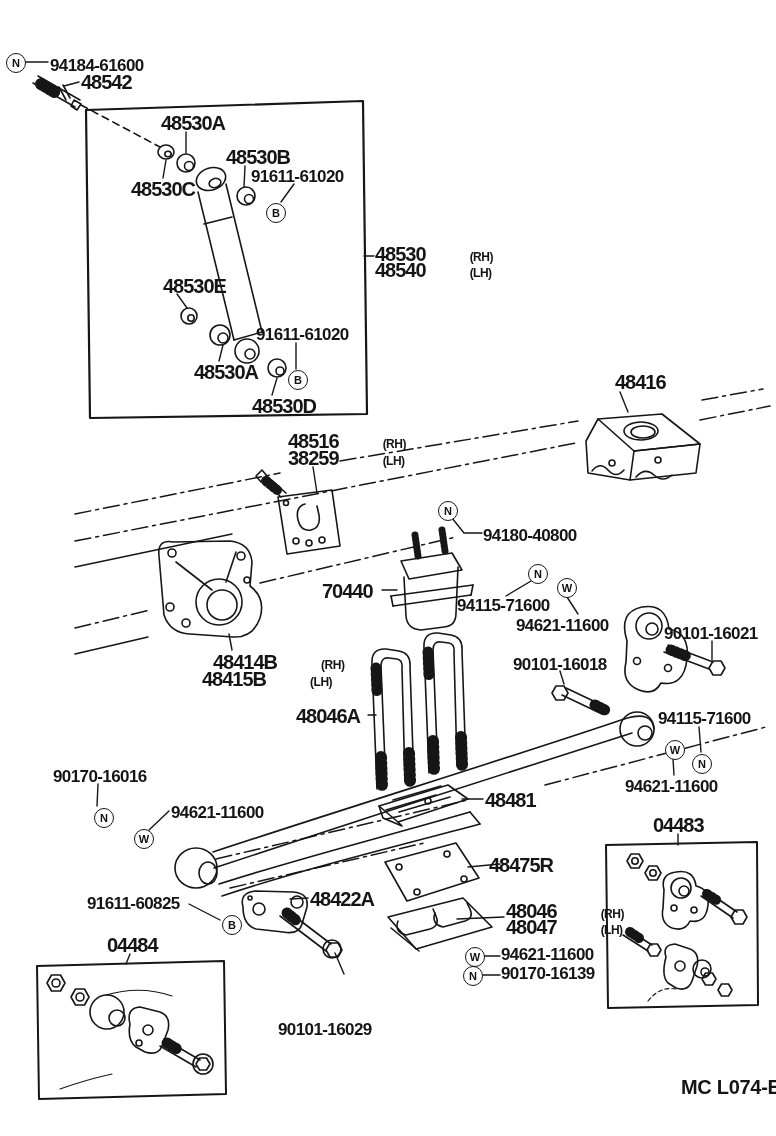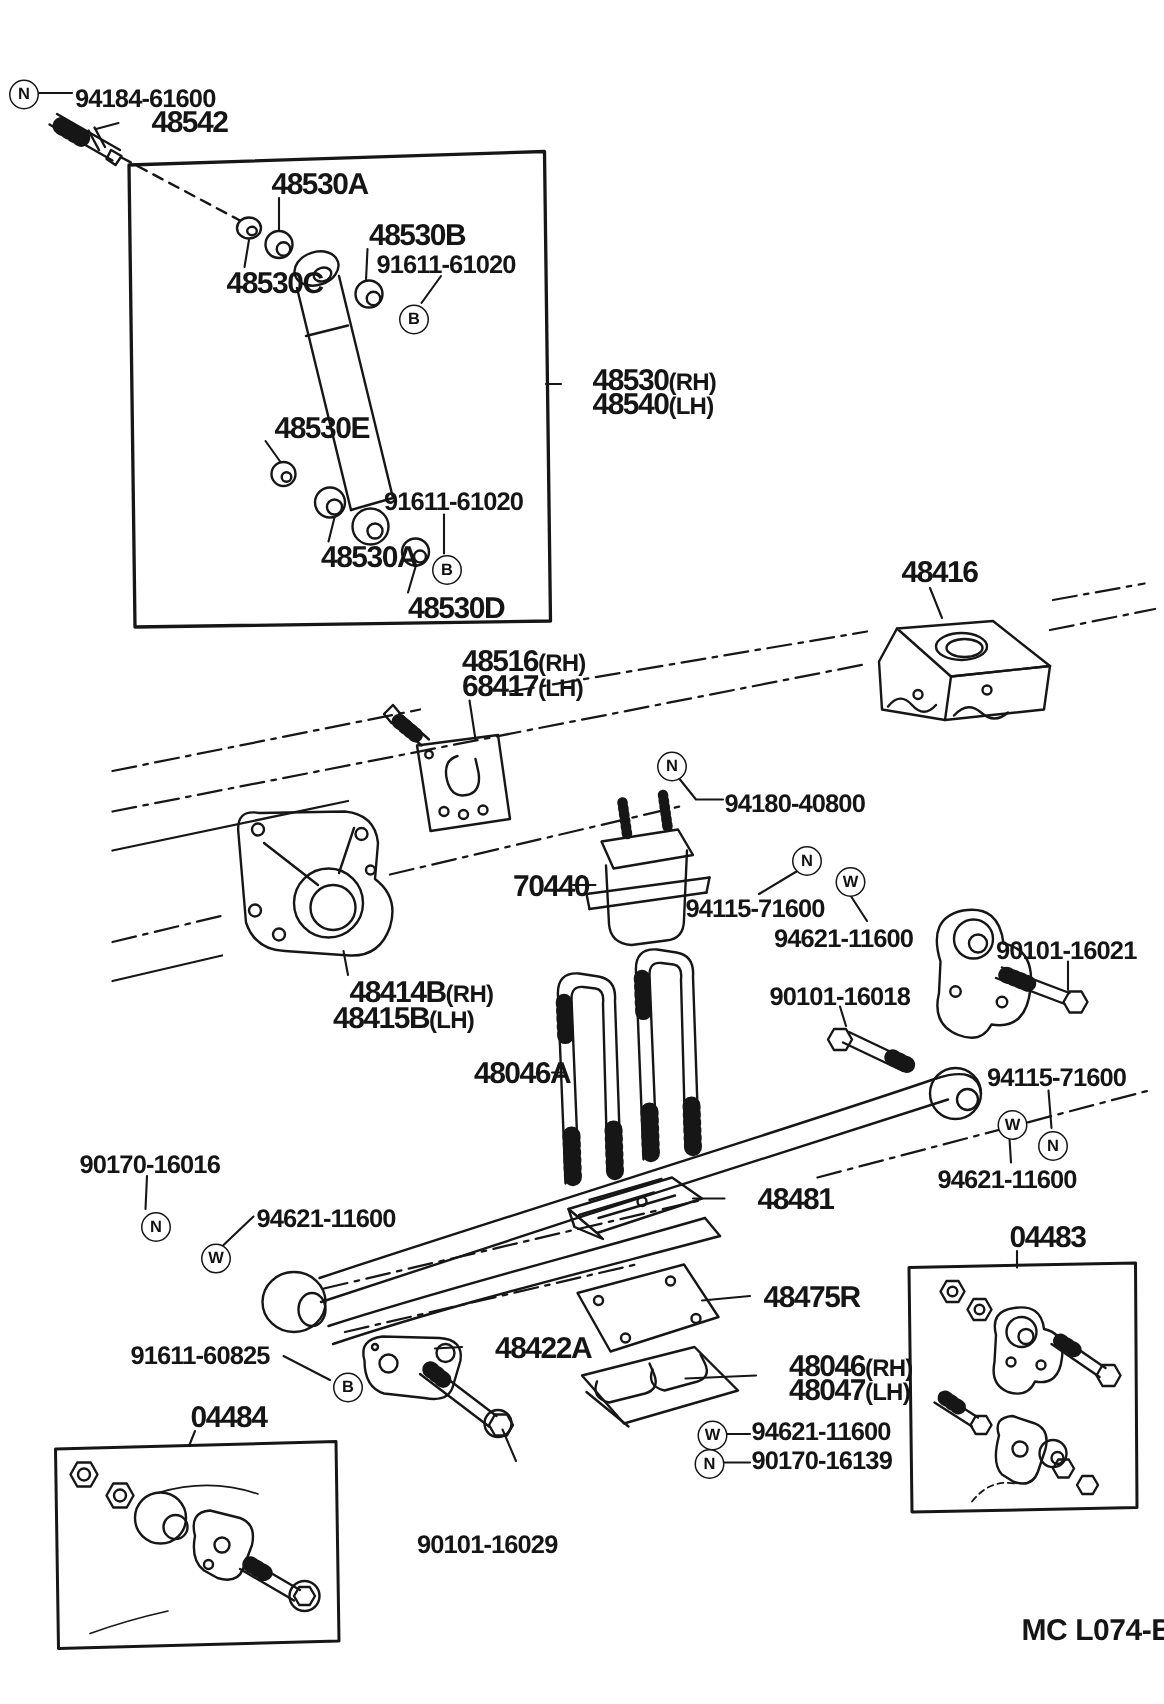--- a/index.html
+++ b/index.html
@@ -1,23 +1,23 @@
 <!DOCTYPE html>
 <html><head>
 <meta charset="utf-8">
 <style>
   html,body{margin:0;padding:0;background:#fff;}
   #page{position:relative;width:776px;height:1136px;background:#ffffff;overflow:hidden;
         font-family:"Liberation Sans",sans-serif;color:#111;}
   #art{position:absolute;left:0;top:0;}
   .lbl{position:absolute;font-weight:bold;white-space:nowrap;color:#151515;z-index:2;}
-  .s19{font-size:20px;letter-spacing:-1px;margin-left:20px;}
+  .s19{font-size:20px;letter-spacing:-1px;}
   .s16{font-size:17px;letter-spacing:-0.6px;}
   .s14{font-size:20px;letter-spacing:-0.3px;}
-  .sfx{font-size:16px;letter-spacing:-0.5px;}
+  .sfx{font-size:12px;letter-spacing:-0.5px;padding-left:44px;}
   .mk{position:absolute;width:18px;height:18px;border:1.6px solid #151515;border-radius:50%;
       background:#fff;display:flex;align-items:center;justify-content:center;
       font-weight:bold;font-size:11px;z-index:2;}
 </style>
 </head>
 <body>
 
 <div id="page">
 
 <svg id="art" width="776" height="1136" viewBox="0 0 776 1136" stroke="#161616" fill="none" stroke-width="1.6" stroke-linecap="round" stroke-linejoin="round">
@@ -342,22 +342,22 @@
 <div class="lbl s19" style="left:226px;top:146px"><span>48530B</span></div>
 <div class="lbl s16" style="left:251px;top:167px"><span>91611-61020</span></div>
 <div class="lbl s19" style="left:131px;top:178px"><span>48530C</span></div>
 <div class="lbl s19" style="left:163px;top:275px"><span>48530E</span></div>
 <div class="lbl s16" style="left:256px;top:325px"><span>91611-61020</span></div>
 <div class="lbl s19" style="left:194px;top:361px"><span>48530A</span></div>
 <div class="lbl s19" style="left:252px;top:395px"><span>48530D</span></div>
 <div class="lbl s19" style="left:375px;top:243px"><span>48530</span><span class="sfx">(RH)</span></div>
 <div class="lbl s19" style="left:375px;top:259px"><span>48540</span><span class="sfx">(LH)</span></div>
 <div class="lbl s19" style="left:288px;top:430px"><span>48516</span><span class="sfx">(RH)</span></div>
-<div class="lbl s19" style="left:288px;top:447px"><span>68417</span><span class="sfx">(LH)</span></div>
-<div class="lbl s19" style="left:581px;top:371px"><span>48416</span></div>
+<div class="lbl s19" style="left:288px;top:447px"><span>38259</span><span class="sfx">(LH)</span></div>
+<div class="lbl s19" style="left:615px;top:371px"><span>48416</span></div>
 <div class="lbl s16" style="left:483px;top:526px"><span>94180-40800</span></div>
 <div class="lbl s19" style="left:322px;top:580px"><span>70440</span></div>
 <div class="lbl s16" style="left:457px;top:596px"><span>94115-71600</span></div>
 <div class="lbl s16" style="left:516px;top:616px"><span>94621-11600</span></div>
 <div class="lbl s16" style="left:664px;top:624px"><span>90101-16021</span></div>
 <div class="lbl s16" style="left:513px;top:655px"><span>90101-16018</span></div>
 <div class="lbl s19" style="left:213px;top:651px"><span>48414B</span><span class="sfx">(RH)</span></div>
 <div class="lbl s19" style="left:202px;top:668px"><span>48415B</span><span class="sfx">(LH)</span></div>
 <div class="lbl s19" style="left:296px;top:705px"><span>48046A</span></div>
 <div class="lbl s16" style="left:658px;top:709px"><span>94115-71600</span></div>

